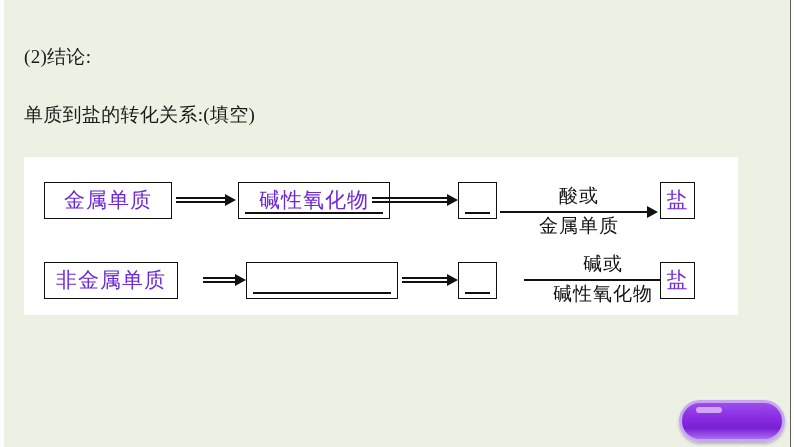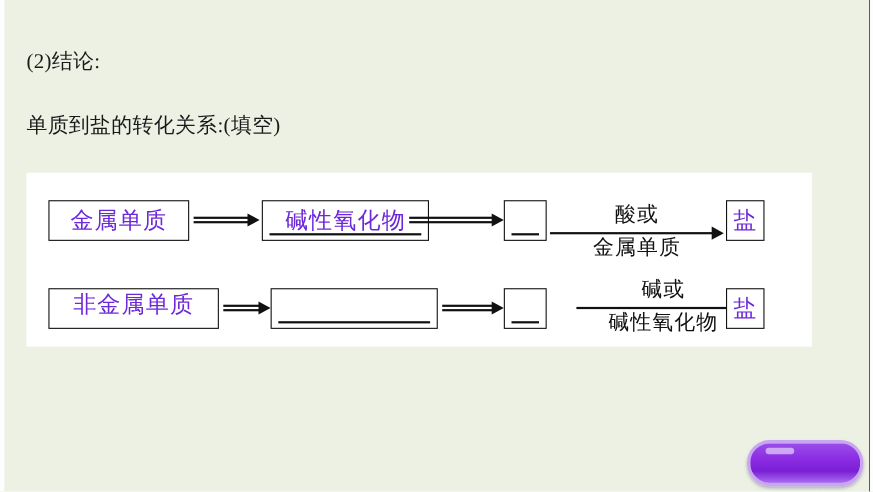--- a/index.html
+++ b/index.html
@@ -238,21 +238,21 @@
         <div class="shaft"></div>
         <div class="head"></div>
         <div class="lbl lbl-below">金属单质</div>
       </div>
 
       <div class="term-box" style="left:636px; top:11px; width:35px; height:37px;">盐</div>
     </div>
 
     <div class="row" id="flow-row-nonmetal">
 
-      <div class="term-box" style="left:20px; top:11px; width:155px; height:37px;font-family:Liberation Mono, monospace;">非金属单质</div>
+      <div class="term-box" style="left:20px; top:11px; width:134px; height:37px;">非金属单质</div>
 
       <div class="arrow-double" style="left:179px; top:22px; width:43px;">
         <div class="ln ln1"></div>
         <div class="ln ln2"></div>
         <div class="head"></div>
       </div>
 
       <div class="term-box" style="left:222px; top:11px; width:152px; height:37px;">
         <span></span>
         <span class="blank-rule"></span>

